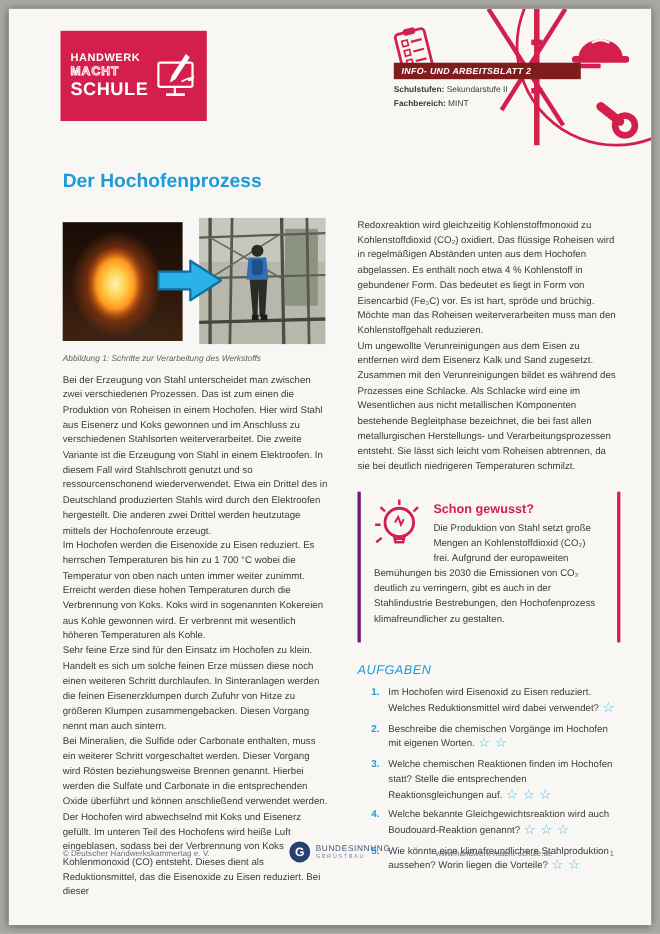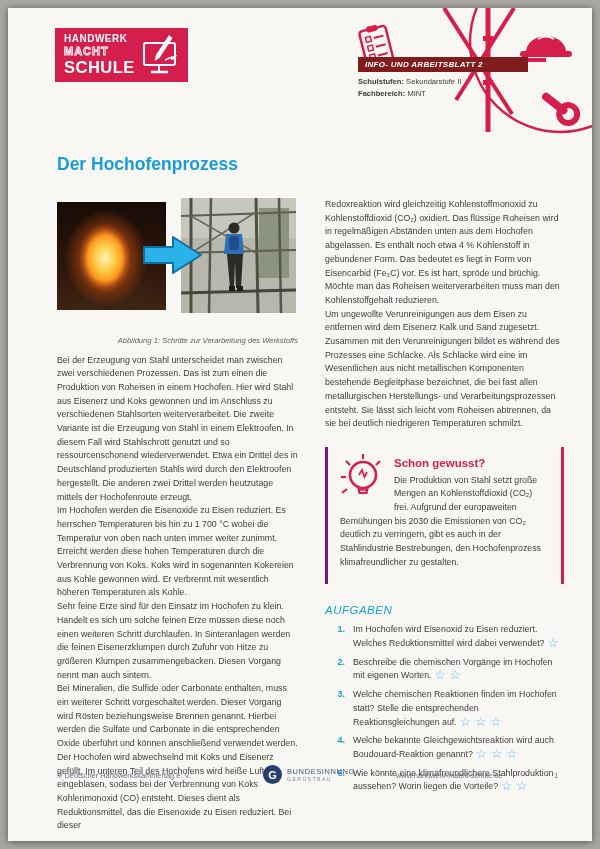--- a/index.html
+++ b/index.html
@@ -10,21 +10,21 @@
     -webkit-font-smoothing:antialiased;
   }
   .page{
     position:absolute;left:8px;top:8px;width:584px;height:833px;
     background:#f8f7f4;
     box-shadow:0 1px 7px rgba(0,0,0,.5);
     overflow:hidden;
   }
   
   .logo{
-    position:absolute;left:47px;top:20px;width:133px;height:54px;
+    position:absolute;left:47px;top:20px;width:133px;height:82px;
     background:#d41f4c;display:flex;align-items:center;
   }
   .logo-text{padding-left:9px;color:#fff;line-height:1;flex:0 0 auto;}
   .logo-l1{font-size:10px;font-weight:bold;letter-spacing:.5px;}
   .logo-l2{font-size:11px;font-weight:bold;letter-spacing:1px;color:rgba(255,255,255,.15);
            -webkit-text-stroke:.9px #fff;margin-top:2px;}
   .logo-l3{font-size:16.5px;font-weight:bold;letter-spacing:.5px;margin-top:2px;}
   .logo-icon{flex:1;display:flex;justify-content:center;}
   .clipboard{position:absolute;left:352px;top:16px;transform:rotate(-14deg);}
   .banner{
@@ -48,21 +48,21 @@
   .img-fire{
     position:absolute;left:0;top:4px;width:109px;height:108px;
     background:
       radial-gradient(ellipse 26px 34px at 44% 52%, #fff3b8 0%, #ffd14e 35%, #ff9b21 65%, rgba(200,90,20,.55) 85%, rgba(0,0,0,0) 100%),
       radial-gradient(ellipse 46px 54px at 45% 52%, rgba(255,140,40,.85) 0%, rgba(150,60,15,.75) 55%, rgba(40,18,8,0) 90%),
       radial-gradient(ellipse 70px 40px at 50% 95%, #3a2313 0%, rgba(30,16,8,0) 80%),
       linear-gradient(180deg,#170c06 0%,#2b150a 55%,#402312 100%);
   }
   .img-scaffold{position:absolute;left:124px;top:0;width:115px;height:115px;}
   .fig-arrow{position:absolute;left:86px;top:36px;z-index:3;}
-  .caption{margin-top:20px;font-size:7.6px;font-style:italic;color:#5f5e59;line-height:10.5px;text-align:right;}
+  .caption{margin-top:5px;font-size:7.6px;font-style:italic;color:#5f5e59;line-height:10.5px;}
   .body-text{margin-top:7px;}
   
   .infobox{
     margin-top:16px;border-left:3px solid #701a75;border-right:3px solid #d41f4c;
     padding:10px 12px 14px 12px;
   }
   .infobox-title{color:#d41f4c;font-weight:bold;font-size:11.5px;margin-bottom:3px;}
   .bulb{float:left;margin:-4px 8px 2px 0;}
   
   .tasks-heading{margin-top:20px;color:#1a9cd8;font-weight:normal;font-style:italic;font-size:11.5px;letter-spacing:.5px;}

